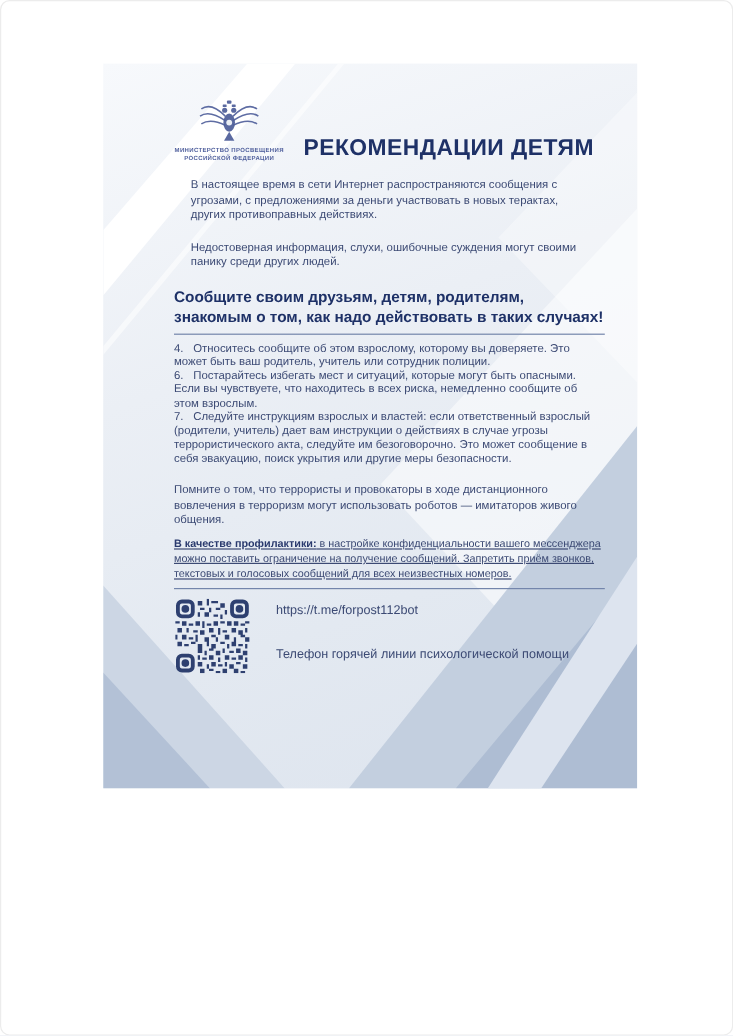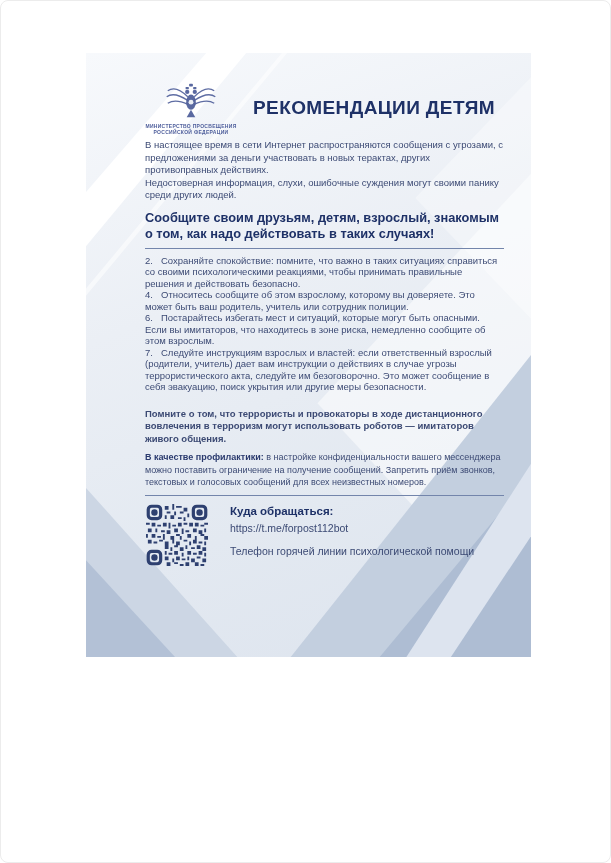--- a/index.html
+++ b/index.html
@@ -24,45 +24,45 @@
   .streak2{background:rgba(255,255,255,.55);clip-path:polygon(0 39%,44% 0,45.2% 0,0 40.2%);}
   .chev-right{background:rgba(255,255,255,.5);clip-path:polygon(100% 20%,52% 58%,100% 96%);}
   .chev-right2{background:rgba(255,255,255,.35);clip-path:polygon(100% 4%,74% 24%,100% 44%);}
   .tri-bl-light{background:#ccd6e4;clip-path:polygon(0 72%,34% 100%,0 100%);}
   .tri-bl-dark{background:#b3c1d6;clip-path:polygon(0 84%,20% 100%,0 100%);}
   .tri-br{background:#c3cfdf;clip-path:polygon(100% 50%,100% 100%,46% 100%);}
   .tri-br2{background:#aebdd3;clip-path:polygon(100% 70%,100% 100%,66% 100%);}
   .chev-br-light{background:#dde4ef;clip-path:polygon(72% 100%,100% 68%,100% 80%,82% 100%);}
   
   .content{position:relative;padding:26px 27px 0 59px;color:#3c4a74;}
-  .hdr{display:flex;align-items:flex-start;margin-bottom:4px;}
+  .hdr{display:flex;align-items:flex-end;margin-bottom:4px;}
   .logo-block{width:92px;flex:0 0 92px;text-align:center;color:#4d5d99;}
   .logo-block svg{display:block;margin:0 auto;}
   .ministry{font-size:5px;line-height:6px;letter-spacing:.3px;color:#4f5f9c;margin-top:2px;font-weight:bold;}
   .title{
     font-size:19px;font-weight:bold;color:#1e3167;letter-spacing:.4px;
     margin-left:16px;margin-top:18px;white-space:nowrap;
   }
-  .intro p{margin:0;font-size:9.5px;line-height:12.5px;}
+  .intro p{margin:14px;font-size:9.5px;line-height:12.5px;}
   .callout{
     margin-top:8px;font-size:12.8px;line-height:16px;font-weight:bold;color:#1e3167;
   }
   hr.rule{border:none;border-top:1px solid #7385ab;margin:6px 0 0 0;}
   .rec-list{margin-top:6px;font-size:9.5px;line-height:11.5px;}
   .rec-item{margin:0;}
   .rec-item .num{display:inline-block;min-width:16px;}
-  .reminder{margin-top:15px;font-size:9.5px;line-height:12.5px;font-weight:bold;}
-  .prevention{margin-top:6px;font-size:9px;line-height:12.5px;}
+  .reminder{margin-top:15px;font-size:9.5px;line-height:12.5px;}
+  .prevention{margin-top:6px;font-size:9px;line-height:12.5px;text-decoration:underline;}
   .prevention .b{font-weight:bold;color:#2a3a6e;}
   .contact-row{display:flex;margin-top:8px;align-items:flex-start;}
   .qr{flex:0 0 62px;width:62px;height:62px;margin-left:1px;}
   .contact-text{margin-left:22px;}
   .contact-heading{font-size:11.5px;font-weight:bold;color:#1e3167;line-height:14px;}
   .contact-link{font-size:10.5px;line-height:14px;color:#3c4a74;text-decoration:none;display:inline-block;text-align:right;}
-  .contact-phone{margin-top:9px;font-size:10.5px;line-height:13px;color:#3c4a74;}
+  .contact-phone{margin-top:22px;font-size:10.5px;line-height:13px;color:#3c4a74;}
 </style>
 </head>
 <body>
 
 <div class="page-frame"></div>
 
 <div class="poster">
   <div class="decor">
     <div class="chev-right"></div>
     <div class="chev-right2"></div>
@@ -105,27 +105,26 @@
         </div>
       </div>
       <div class="title">РЕКОМЕНДАЦИИ ДЕТЯМ</div>
     </div>
 
     <div class="intro">
       <p>В настоящее время в сети Интернет распространяются сообщения с угрозами, с предложениями за деньги участвовать в новых терактах, других противоправных действиях.</p>
       <p>Недостоверная информация, слухи, ошибочные суждения могут своими панику среди других людей.</p>
     </div>
 
-    <div class="callout">Сообщите своим друзьям, детям, взрослый, знакомым о том, как надо действовать в таких случаях!</div>
+    <div class="callout">Сообщите своим друзьям, детям, родителям, знакомым о том, как надо действовать в таких случаях!</div>
     <hr class="rule">
 
     <div class="rec-list">
-      <div class="rec-item"><span class="num">2.</span><span>Сохраняйте спокойствие: помните, что важно в таких ситуациях справиться со своими психологическими реакциями, чтобы принимать правильные решения и действовать безопасно.</span></div>
       <div class="rec-item"><span class="num">4.</span><span>Относитесь сообщите об этом взрослому, которому вы доверяете. Это может быть ваш родитель, учитель или сотрудник полиции.</span></div>
-      <div class="rec-item"><span class="num">6.</span><span>Постарайтесь избегать мест и ситуаций, которые могут быть опасными. Если вы имитаторов, что находитесь в зоне риска, немедленно сообщите об этом взрослым.</span></div>
+      <div class="rec-item"><span class="num">6.</span><span>Постарайтесь избегать мест и ситуаций, которые могут быть опасными. Если вы чувствуете, что находитесь в всех риска, немедленно сообщите об этом взрослым.</span></div>
       <div class="rec-item"><span class="num">7.</span><span>Следуйте инструкциям взрослых и властей: если ответственный взрослый (родители, учитель) дает вам инструкции о действиях в случае угрозы террористического акта, следуйте им безоговорочно. Это может сообщение в себя эвакуацию, поиск укрытия или другие меры безопасности.</span></div>
     </div>
 
     <div class="reminder">Помните о том, что террористы и провокаторы в ходе дистанционного вовлечения в терроризм могут использовать роботов — имитаторов живого общения.</div>
 
     <div class="prevention"><span class="b">В качестве профилактики:</span><span> в настройке конфиденциальности вашего мессенджера можно поставить ограничение на получение сообщений. Запретить приём звонков, текстовых и голосовых сообщений для всех неизвестных номеров.</span></div>
 
     <hr class="rule">
 
     <div class="contact-row">
@@ -144,21 +143,20 @@
              M1 13h2v2h-2z M5 13h1v2h-1z M8 14h2v1h-2z M11 14h2v2h-2z M15 13h2v2h-2z M19 13h1v3h-1z M21 14h2v1h-2z M25 13h2v2h-2z M28 14h2v2h-2z M31 13h1v2h-1z
              M0 16h1v2h-1z M3 16h2v2h-2z M6 17h2v1h-2z M9 16h1v3h-1z M13 17h2v2h-2z M16 16h2v1h-2z M18 17h1v2h-1z M22 16h2v2h-2z M26 17h1v2h-1z M29 16h2v1h-2z M31 17h2v2h-2z
              M1 19h2v2h-2z M4 20h2v1h-2z M7 19h2v1h-2z M10 20h2v2h-2z M14 19h1v2h-1z M16 20h2v2h-2z M20 19h2v1h-2z M23 20h1v2h-1z M25 19h2v2h-2z M28 20h2v1h-2z M31 20h1v2h-1z
              M10 22h2v2h-2z M13 23h1v2h-1z M15 22h2v1h-2z M18 23h2v2h-2z M21 22h1v2h-1z M24 23h2v1h-2z M27 22h2v2h-2z M30 23h2v2h-2z
              M10 25h1v2h-1z M12 26h2v1h-2z M15 25h2v2h-2z M19 26h1v2h-1z M22 25h2v2h-2z M25 26h2v1h-2z M28 25h2v2h-2z M31 26h1v2h-1z
              M10 28h2v2h-2z M14 29h1v2h-1z M16 28h2v2h-2z M19 29h2v1h-2z M22 28h1v2h-1z M24 29h2v2h-2z M27 28h2v1h-2z M30 29h2v2h-2z
              M11 31h2v2h-2z M15 31h2v1h-2z M18 32h2v1h-2z M21 31h2v2h-2z M26 31h2v2h-2z M29 32h2v1h-2z"></path>
         </g>
       </svg>
       <div class="contact-text">
-        <div class="contact-heading">Куда обращаться:</div>
         <a class="contact-link" href="#">https://t.me/forpost112bot</a>
         <div class="contact-phone">
           <div>Телефон горячей линии психологической помощи</div>
 
         </div>
       </div>
     </div>
 
   </div>
 </div>

